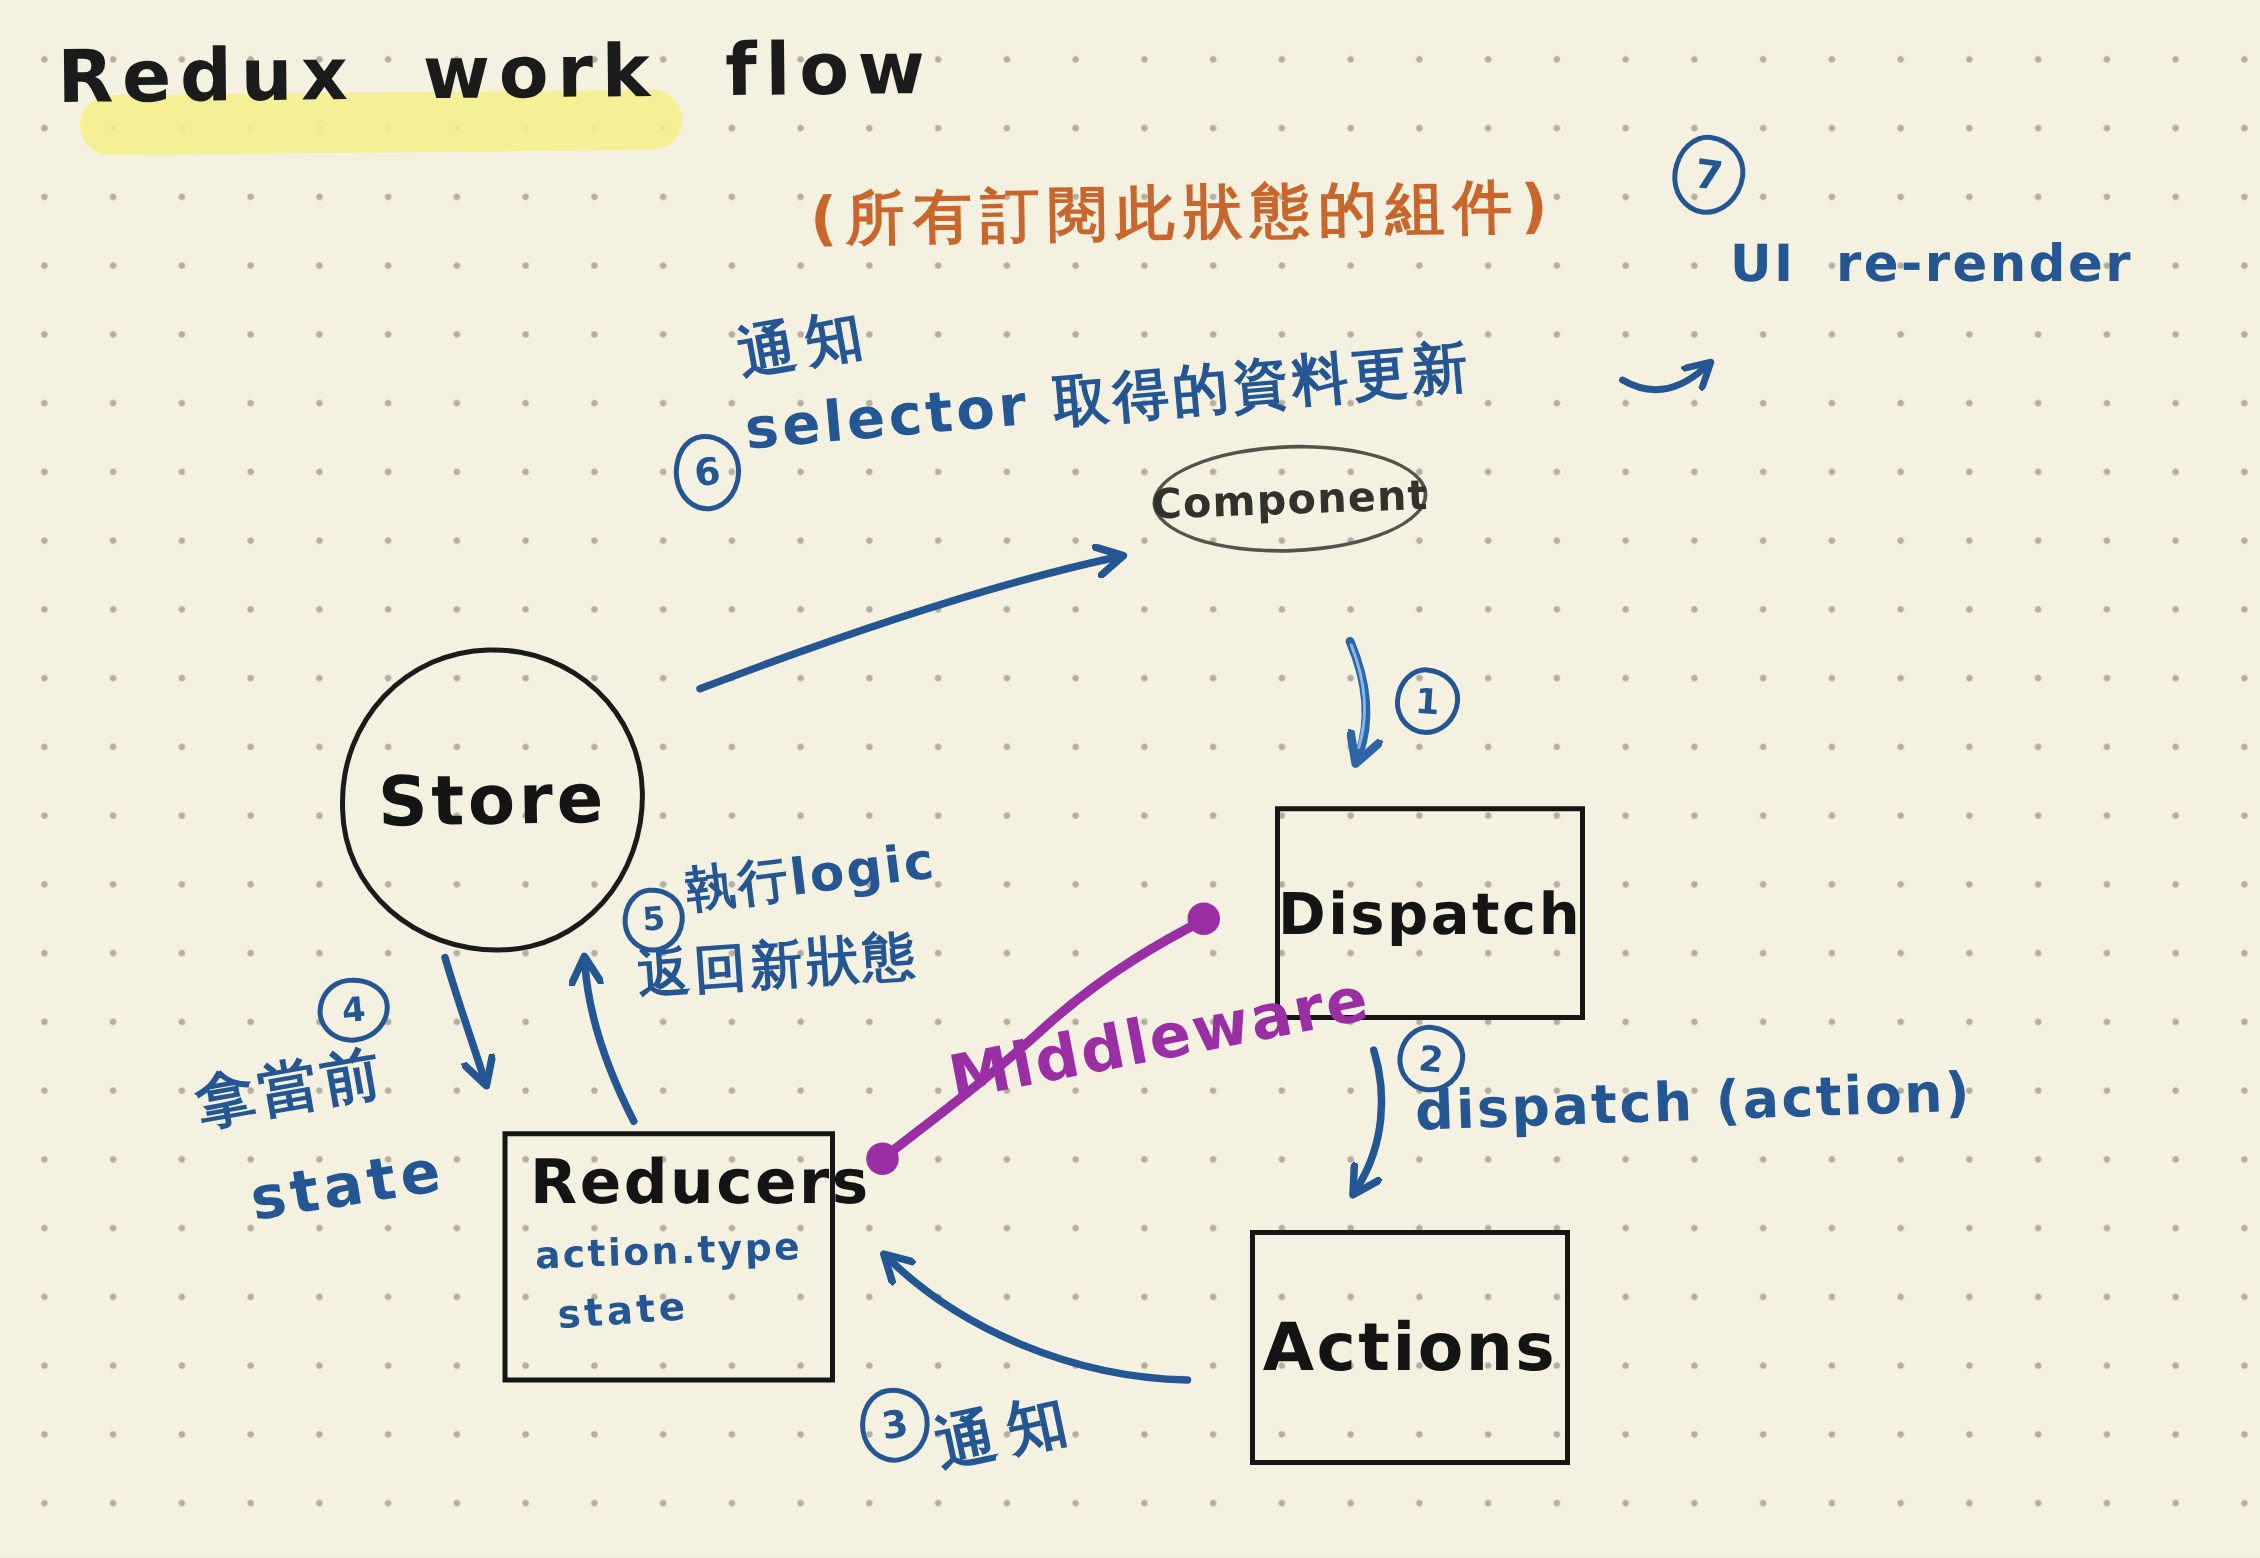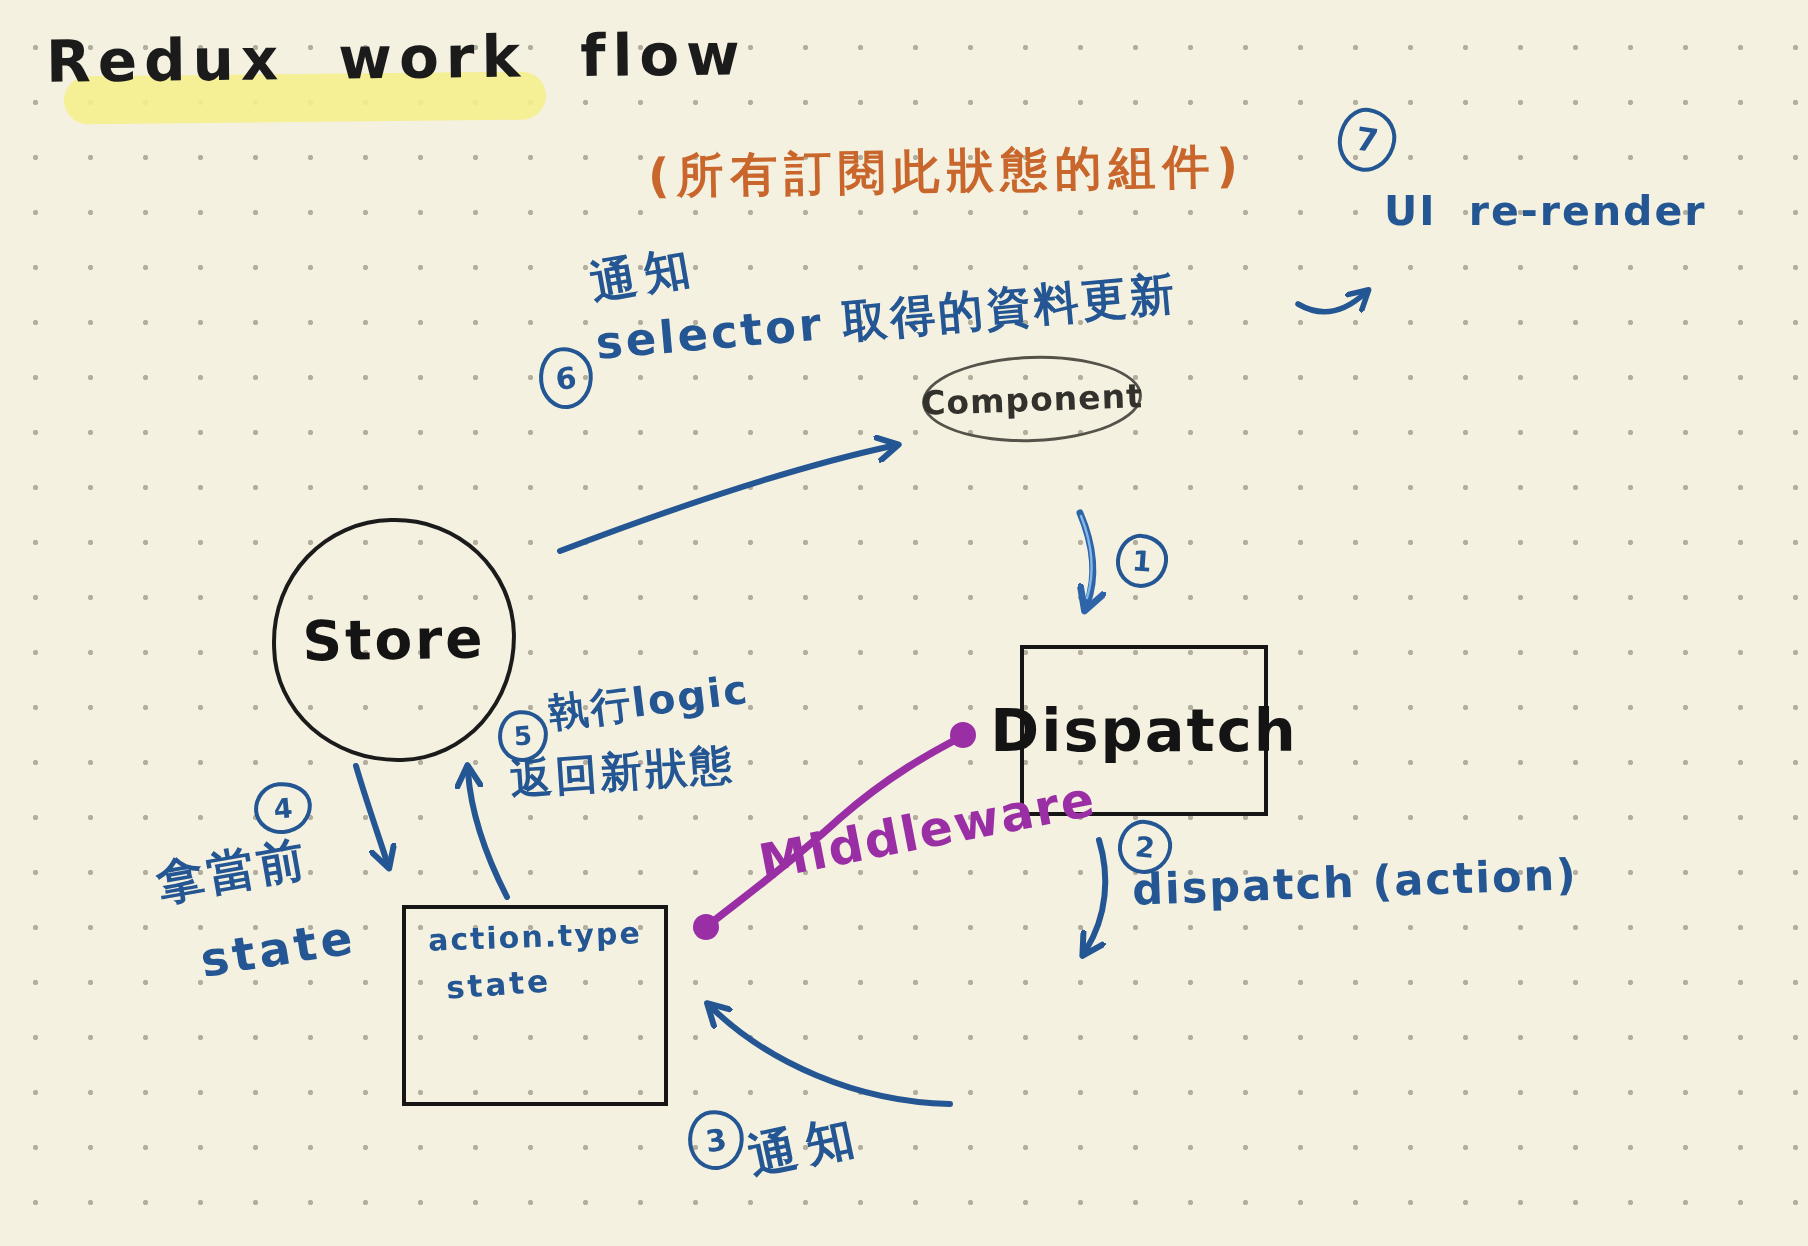--- a/index.html
+++ b/index.html
@@ -113,21 +113,21 @@
     font-size:55px;font-weight:700;color:#141414;letter-spacing:3px;
     transform:rotate(-1deg);
   }
   .component-ellipse{
     left:922px;top:356px;width:214px;height:80px;z-index:2;
     border:3px solid #55524a;border-radius:50%;
     display:flex;align-items:center;justify-content:center;
     font-size:33px;font-weight:600;color:#33312c;letter-spacing:1px;
     transform:rotate(-2deg);
   }
-  .dispatch-box{left:1020px;top:645px;width:240px;height:163px;font-size:59px;font-weight:700;letter-spacing:2px;}
+  .dispatch-box{left:1020px;top:645px;width:240px;height:163px;font-size:46px;font-weight:700;letter-spacing:2px;}
   .actions-box{left:1000px;top:984px;width:248px;height:180px;font-size:53px;font-weight:700;letter-spacing:2px;}
   .reducers-box{
     left:402px;top:905px;width:258px;height:193px;z-index:2;
     border:4px solid #161616;background:transparent;color:#141414;
     display:flex;flex-direction:column;align-items:flex-start;justify-content:flex-start;
     padding:0;
   }
   .reducers-title{font-size:49px;font-weight:700;letter-spacing:2px;margin:8px 0 0 18px;}
   .reducers-sub1{font-size:30px;font-weight:600;color:#235692;margin:10px 0 0 22px;letter-spacing:2px;transform:rotate(-2deg);}
   .reducers-sub2{font-size:31px;font-weight:600;color:#235692;margin:12px 0 0 40px;letter-spacing:3px;transform:rotate(-4deg);}
@@ -198,27 +198,31 @@
 
   <div class="abs node-box dispatch-box">
     <span>Dispatch</span>
   </div>
 
   <div class="abs stepnum" style="left:1118px;top:820px;width:46px;height:46px;font-size:28px;transform:rotate(6deg);">
     <span>2</span>
   </div>
   <div class="abs hand blue dispatch-action">dispatch (action)</div>
 
+  <div class="abs node-box actions-box">
+    <span>Actions</span>
+  </div>
 
   <div class="abs stepnum" style="left:688px;top:1110px;width:48px;height:52px;font-size:30px;transform:rotate(-8deg);">
     <span>3</span>
   </div>
   <div class="abs hand blue notify-bottom">通知</div>
 
   <div class="abs reducers-box">
+    <div class="reducers-title">Reducers</div>
     <div class="reducers-sub1">action.type</div>
     <div class="reducers-sub2">state</div>
   </div>
 
   <div class="abs stepnum" style="left:254px;top:782px;width:50px;height:44px;font-size:27px;transform:rotate(-5deg);">
     <span>4</span>
   </div>
   <div class="abs hand blue take-current">拿當前</div>
   <div class="abs hand blue take-state">state</div>
 

